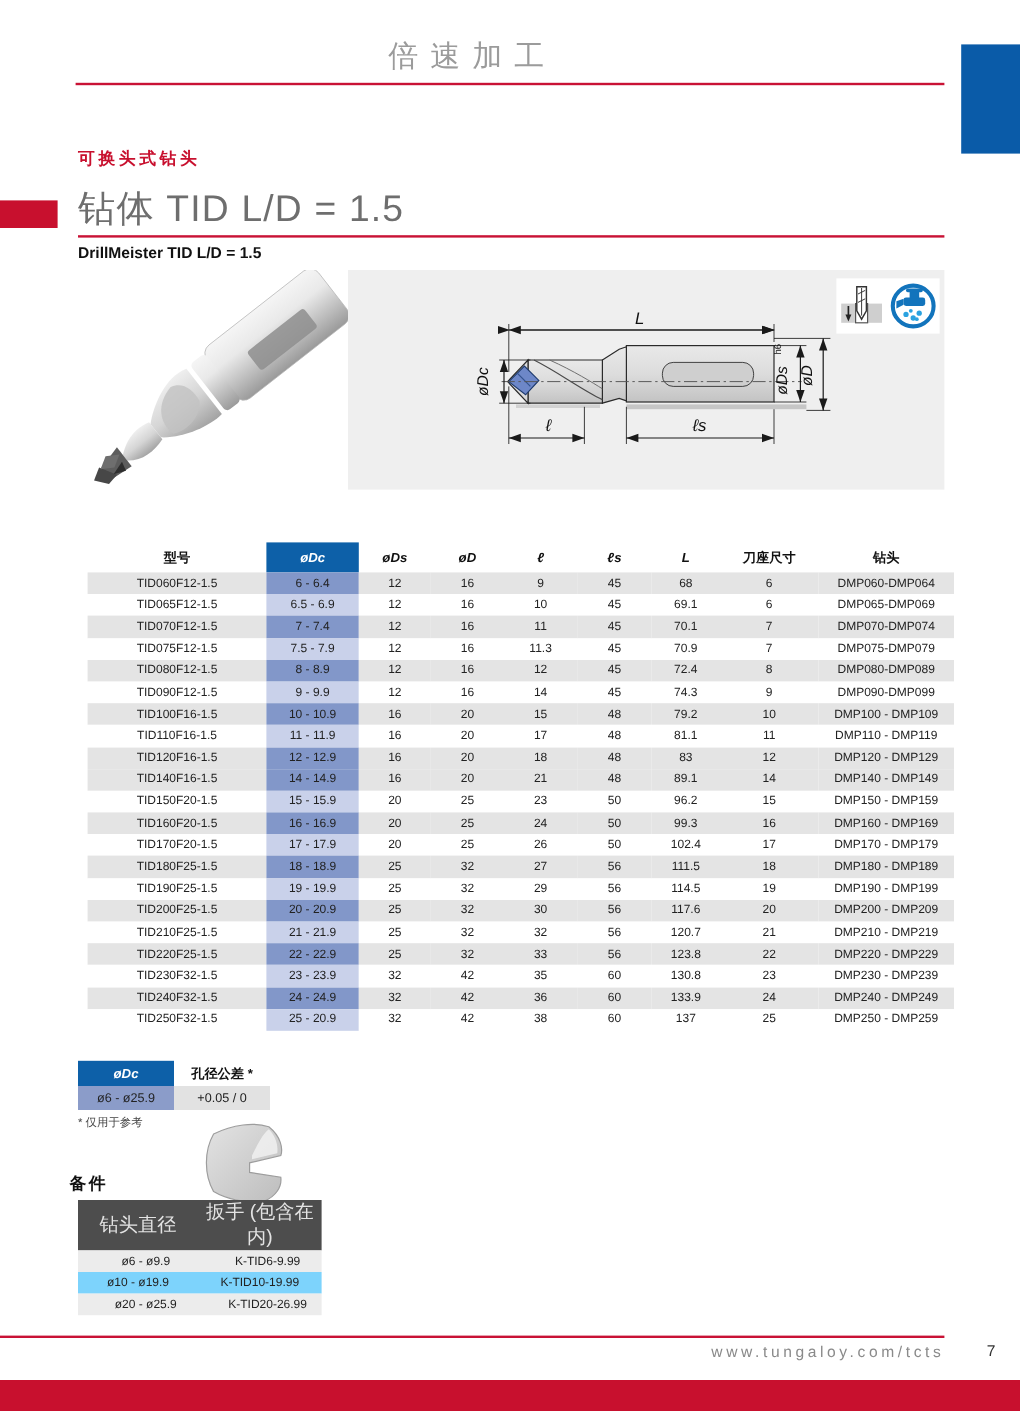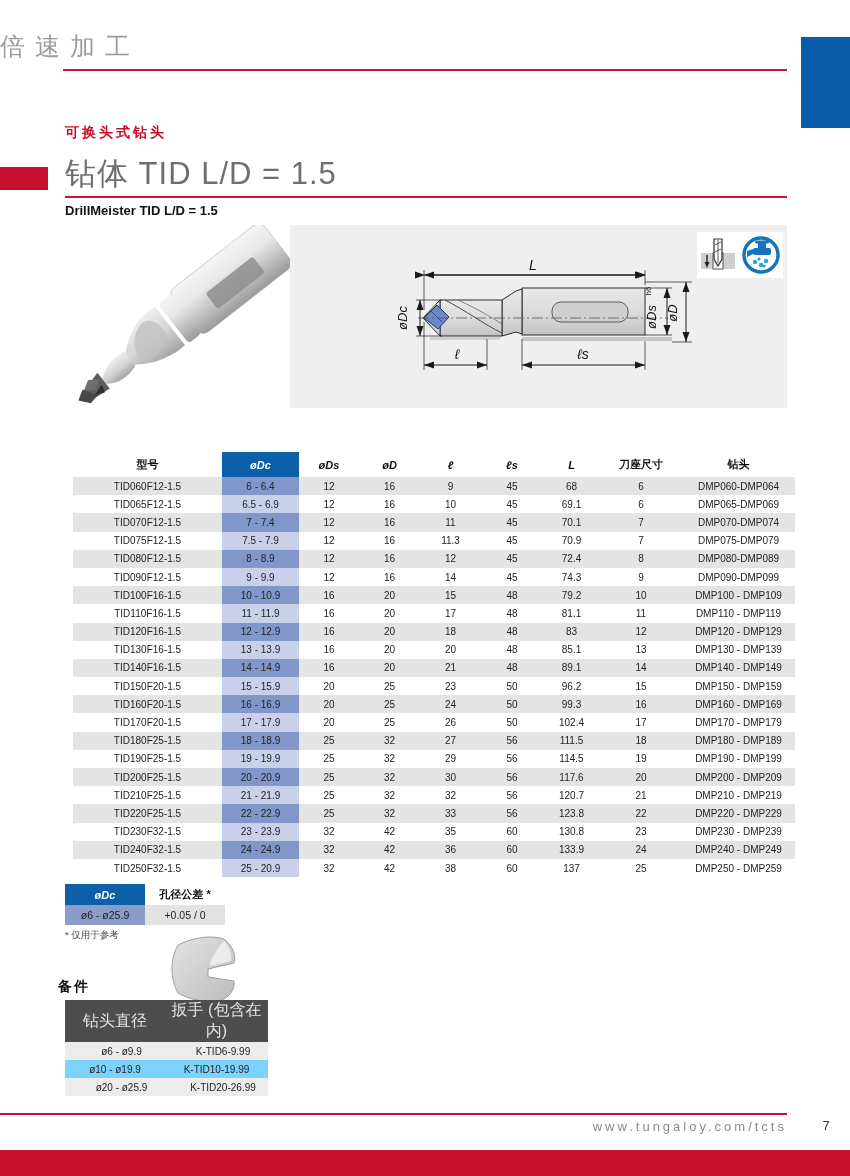--- a/index.html
+++ b/index.html
@@ -4,21 +4,21 @@
 <style>
   html,body{margin:0;padding:0;}
   body{
     width:850px;height:1176px;position:relative;background:#ffffff;
     font-family:"Liberation Sans",sans-serif;color:#222;
     -webkit-font-smoothing:antialiased;
   }
   .page{position:absolute;inset:0;width:850px;height:1176px;overflow:hidden;}
 
   
-  .corner-tag{position:absolute;top:30px;left:0;width:787px;text-align:left;
+  .corner-tag{position:absolute;top:30px;left:0;width:787px;text-align:center;
     font-size:25px;color:#9b9b9b;letter-spacing:10px;font-weight:400;}
   .corner-rule{position:absolute;top:69px;left:63px;width:724px;height:2px;background:#c91235;}
   .blue-tab{position:absolute;top:37px;left:801px;width:49px;height:91px;background:#0a5ba8;}
   .category{position:absolute;top:124px;left:65px;font-size:14px;font-weight:bold;
     color:#c8102e;letter-spacing:3px;}
   .red-block{position:absolute;top:167px;left:0;width:48px;height:23px;background:#c8102e;}
   .page-title{position:absolute;top:153px;left:65px;font-size:31px;color:#6e6e6e;
     letter-spacing:1px;white-space:nowrap;}
   .title-rule{position:absolute;top:196px;left:65px;width:722px;height:2px;background:#c91235;}
   .subtitle{position:absolute;top:203px;left:65px;font-size:13px;font-weight:bold;color:#111;}
@@ -338,31 +338,20 @@
           <td>TID120F16-1.5</td>
           <td class="odc-cell">12 - 12.9</td>
           <td>16</td>
           <td>20</td>
           <td>18</td>
           <td>48</td>
           <td>83</td>
           <td>12</td>
           <td>DMP120 - DMP129</td>
         </tr>
-        <tr class="odd">
-          <td>TID130F16-1.5</td>
-          <td class="odc-cell">13 - 13.9</td>
-          <td>16</td>
-          <td>20</td>
-          <td>20</td>
-          <td>48</td>
-          <td>85.1</td>
-          <td>13</td>
-          <td>DMP130 - DMP139</td>
-        </tr>
         <tr class="even">
           <td>TID140F16-1.5</td>
           <td class="odc-cell">14 - 14.9</td>
           <td>16</td>
           <td>20</td>
           <td>21</td>
           <td>48</td>
           <td>89.1</td>
           <td>14</td>
           <td>DMP140 - DMP149</td>

